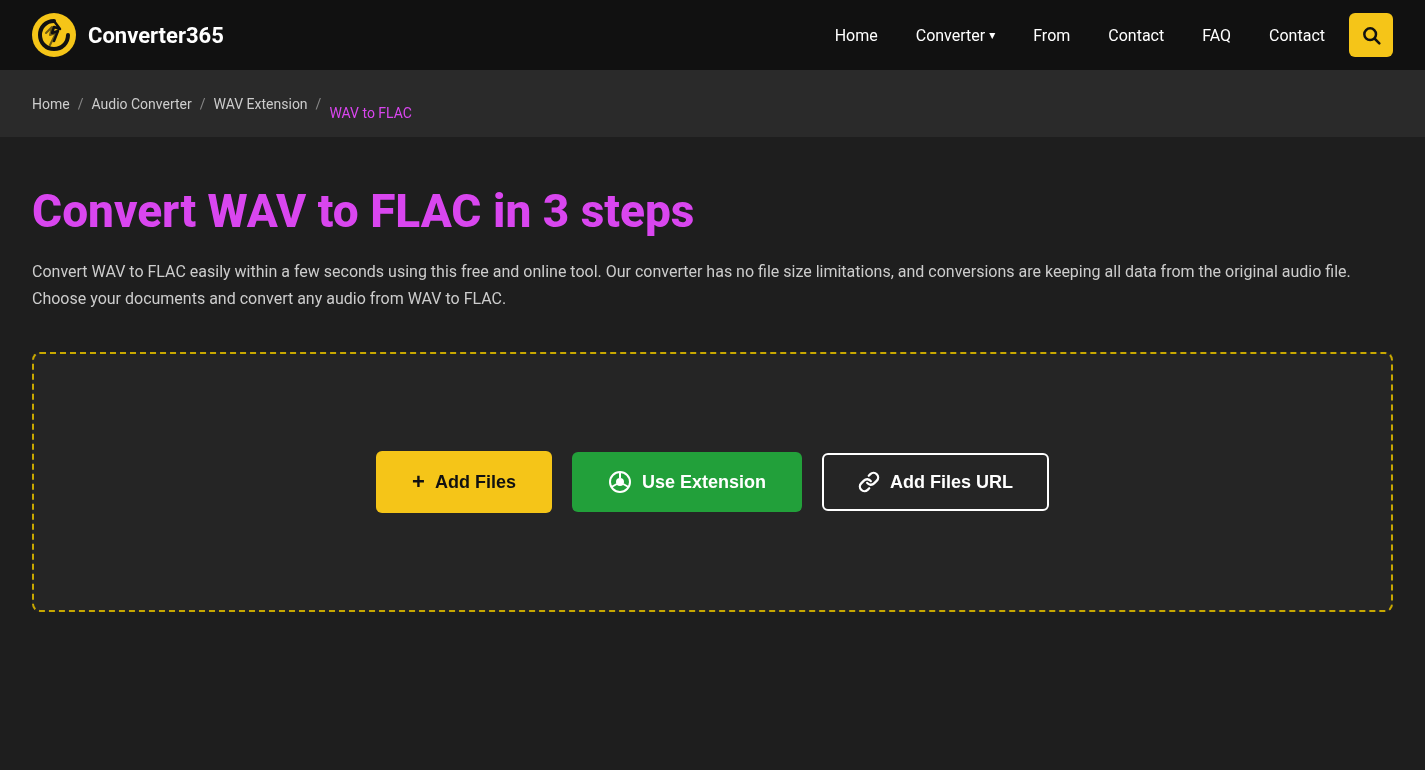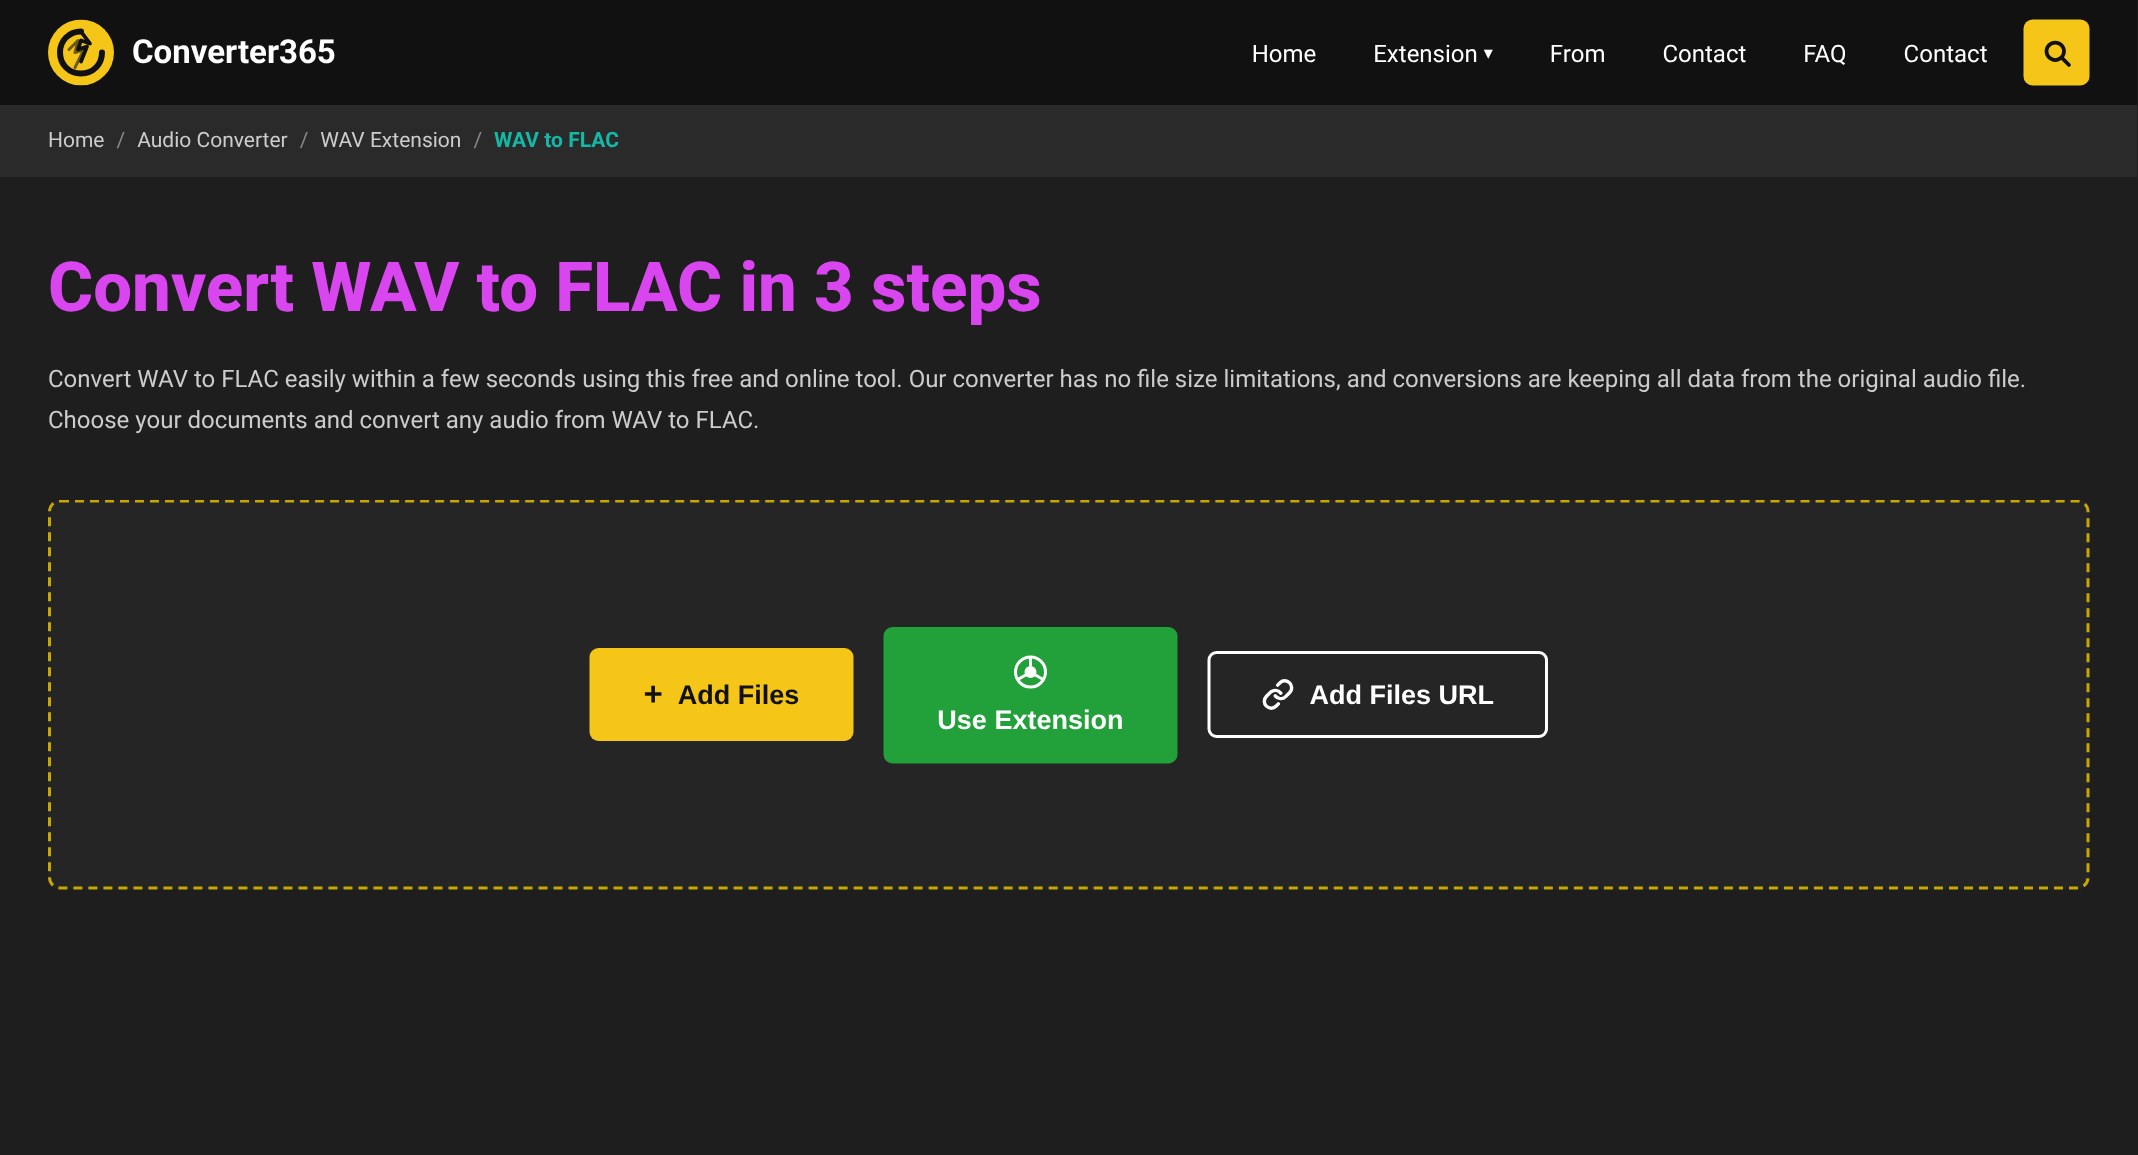--- a/index.html
+++ b/index.html
@@ -81,22 +81,23 @@
     }
     .breadcrumb-link {
       color: #cccccc;
       text-decoration: none;
       cursor: pointer;
     }
     .breadcrumb-sep {
       color: #888888;
     }
     .breadcrumb-current {
-      color: #14b8a6;
-      font-weight: 700;
+      color: #d946ef;
+      font-weight: 400;
+      margin-top: 19px;
     }
 
     
     .main-content {
       padding: 48px 32px 32px 32px;
     }
     .page-title {
       font-size: 46px;
       font-weight: 800;
       color: #d946ef;
@@ -145,21 +146,20 @@
       color: #ffffff;
       border: none;
       border-radius: 6px;
       padding: 18px 36px;
       font-size: 18px;
       font-weight: 700;
       cursor: pointer;
       display: flex;
       align-items: center;
       gap: 10px;
-      flex-direction: column;
     }
     .btn-add-url {
       background-color: transparent;
       color: #ffffff;
       border: 2px solid #ffffff;
       border-radius: 6px;
       padding: 16px 34px;
       font-size: 18px;
       font-weight: 600;
       cursor: pointer;
@@ -190,21 +190,21 @@
       <circle cx="22" cy="22" r="22" fill="#f5c518"></circle>
       <path d="M22 8 C14 8 8 14 8 22 C8 30 14 36 22 36 C30 36 36 30 36 22" stroke="#111" stroke-width="4" fill="none" stroke-linecap="round"></path>
       <path d="M22 8 L28 16 L22 14 L20 20 L26 18 L22 28" stroke="#111" stroke-width="2.5" fill="none" stroke-linecap="round" stroke-linejoin="round"></path>
       <path d="M14 20 L20 14 L18 22 L24 20 L18 32" stroke="#111" stroke-width="2" fill="none" stroke-linecap="round" stroke-linejoin="round" opacity="0.6"></path>
     </svg>
     <span class="brand-name">Converter365</span>
   </div>
   <div class="navbar-nav">
     <a class="nav-link">Home</a>
     <a class="nav-link nav-converters">
-      <span>Extension</span>
+      <span>Converter</span>
       <span class="dropdown-arrow">▾</span>
     </a>
     <a class="nav-link">From</a>
     <a class="nav-link">Contact</a>
     <a class="nav-link">FAQ</a>
     <a class="nav-link">Contact</a>
     <button class="search-btn">
       <svg width="20" height="20" viewBox="0 0 24 24" fill="none" stroke="#111" stroke-width="3" stroke-linecap="round">
         <circle cx="11" cy="11" r="7"></circle>
         <line x1="16.5" y1="16.5" x2="22" y2="22"></line>

